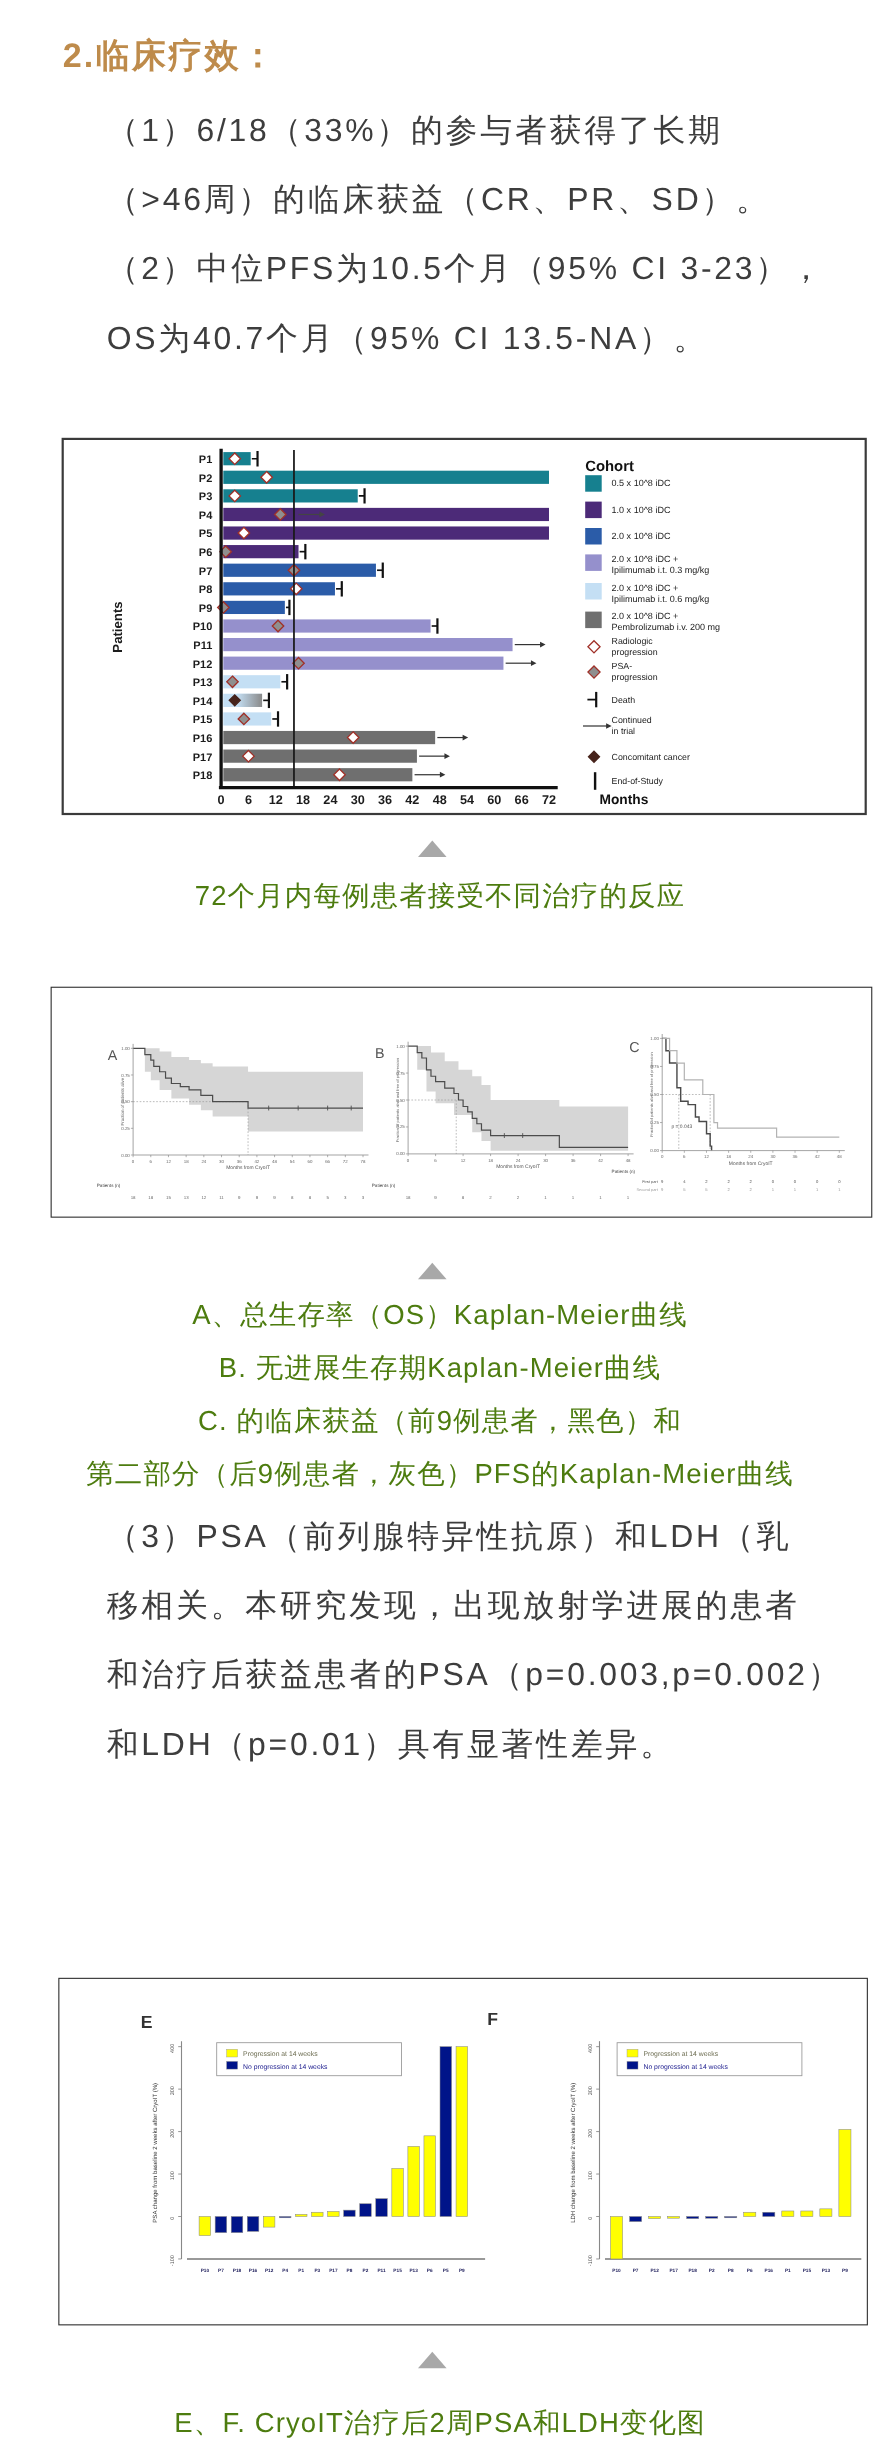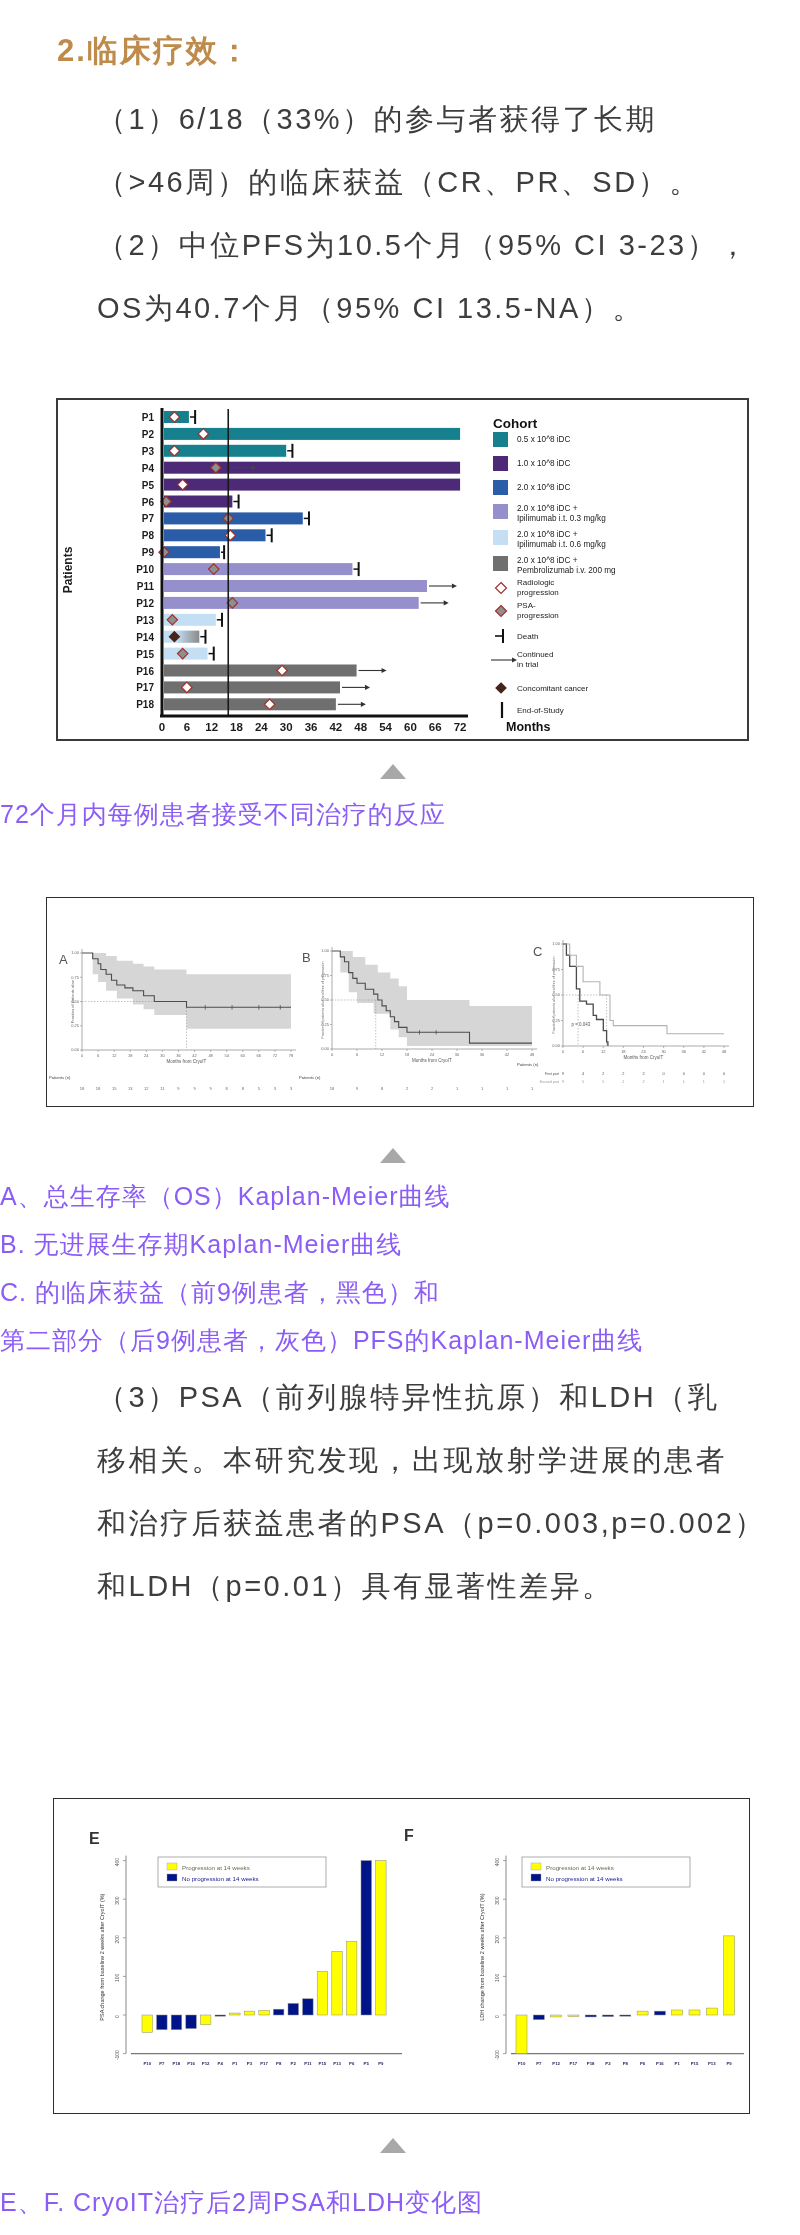--- a/index.html
+++ b/index.html
@@ -1,27 +1,27 @@
 <!DOCTYPE html>
 <html><head>
 <meta charset="utf-8">
 <style>
   html,body{margin:0;padding:0;background:#fff;}
   #page{position:relative;width:800px;height:2230px;background:#ffffff;overflow:hidden;
         font-family:"Liberation Sans","DejaVu Sans",sans-serif;text-decoration:underline;}
   .heading{position:absolute;left:57px;top:30px;font-size:31px;font-weight:700;letter-spacing:2px;}
   .para{position:absolute;left:57px;right:18px;font-size:29px;color:#3d3d3d;
         letter-spacing:2.5px;line-height:63px;font-weight:400;margin-left:40px;}
-  .figure{position:absolute;background:#fff;}
+  .figure{position:absolute;background:#fff;padding-left:39px;}
   .fig-border{border:2px solid #3a3a3a;}
   .fig-border-thin{border:1.5px solid #2e2e2e;}
   .figure svg{display:block;width:100%;height:100%;}
   .tri{position:absolute;width:0;height:0;border-left:13px solid transparent;
        border-right:13px solid transparent;border-bottom:15px solid #a8a8a8;}
-  .caption{position:absolute;left:0;width:100%;color:#8b5cf6;
+  .caption{position:absolute;left:0;width:100%;text-align:center;color:#4d7c0f;
            font-size:25px;letter-spacing:1px;}
   .caption div{line-height:48px;}
   svg text{font-family:"Liberation Sans","DejaVu Sans",sans-serif;}
 </style>
 </head>
 <body>
 
 <div id="page">
 
   <div class="heading" style="color: rgb(190, 139, 75);">2.临床疗效：</div>

